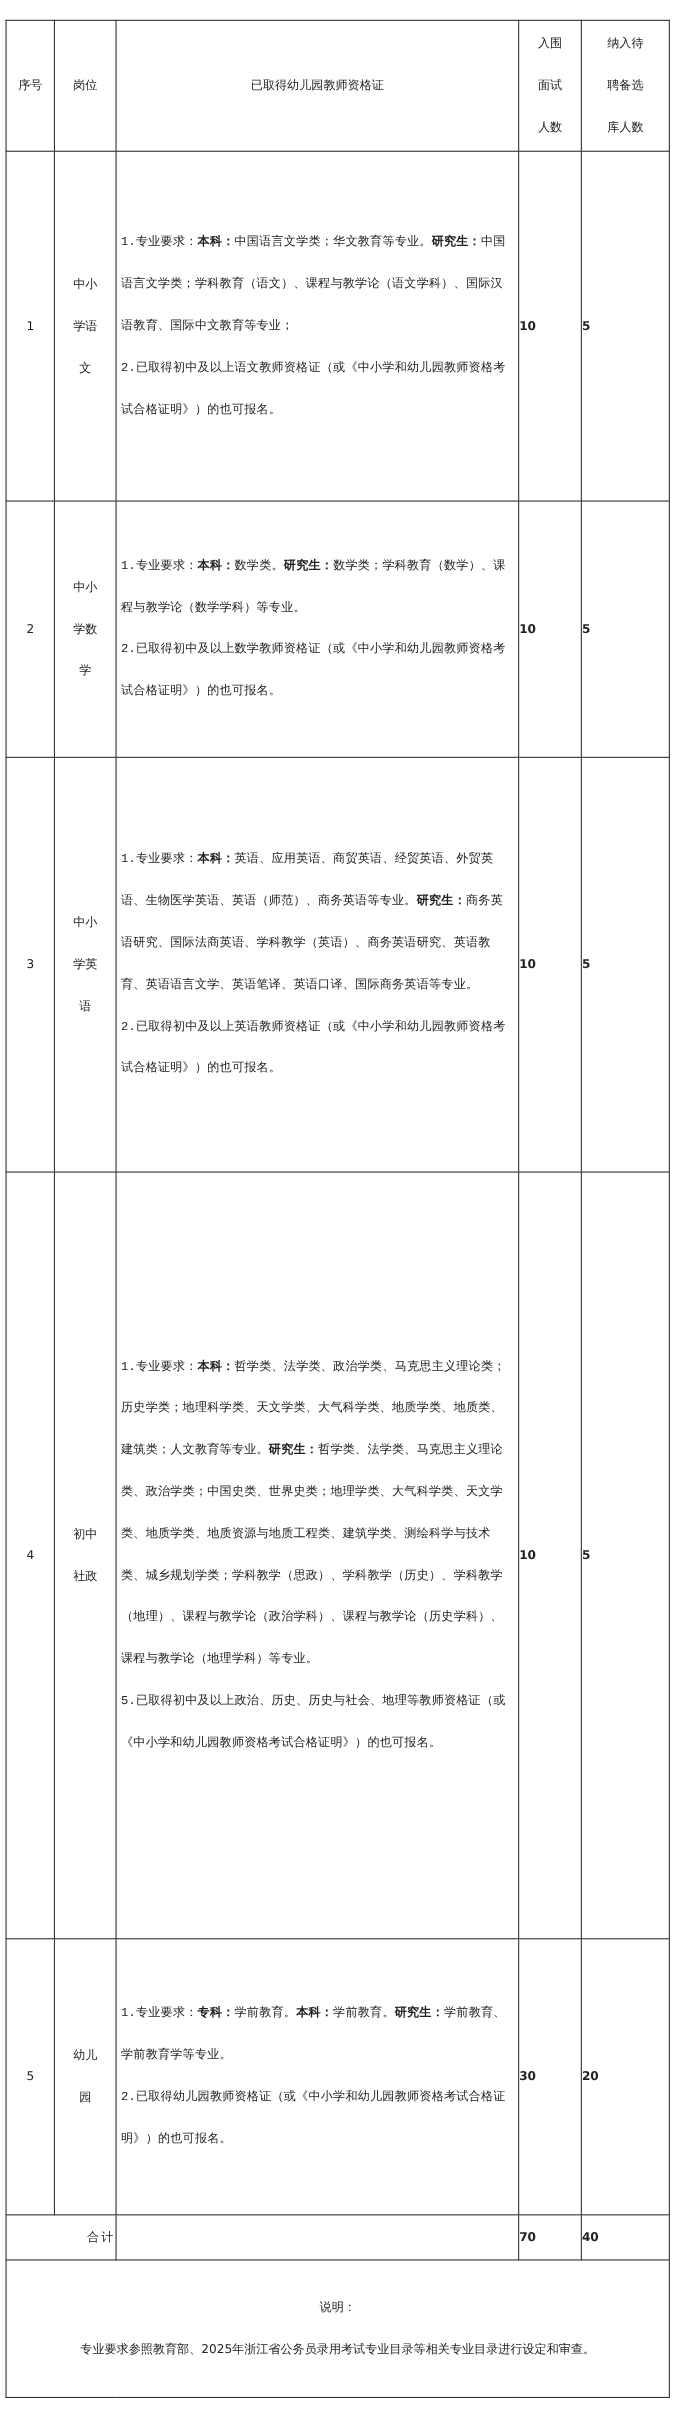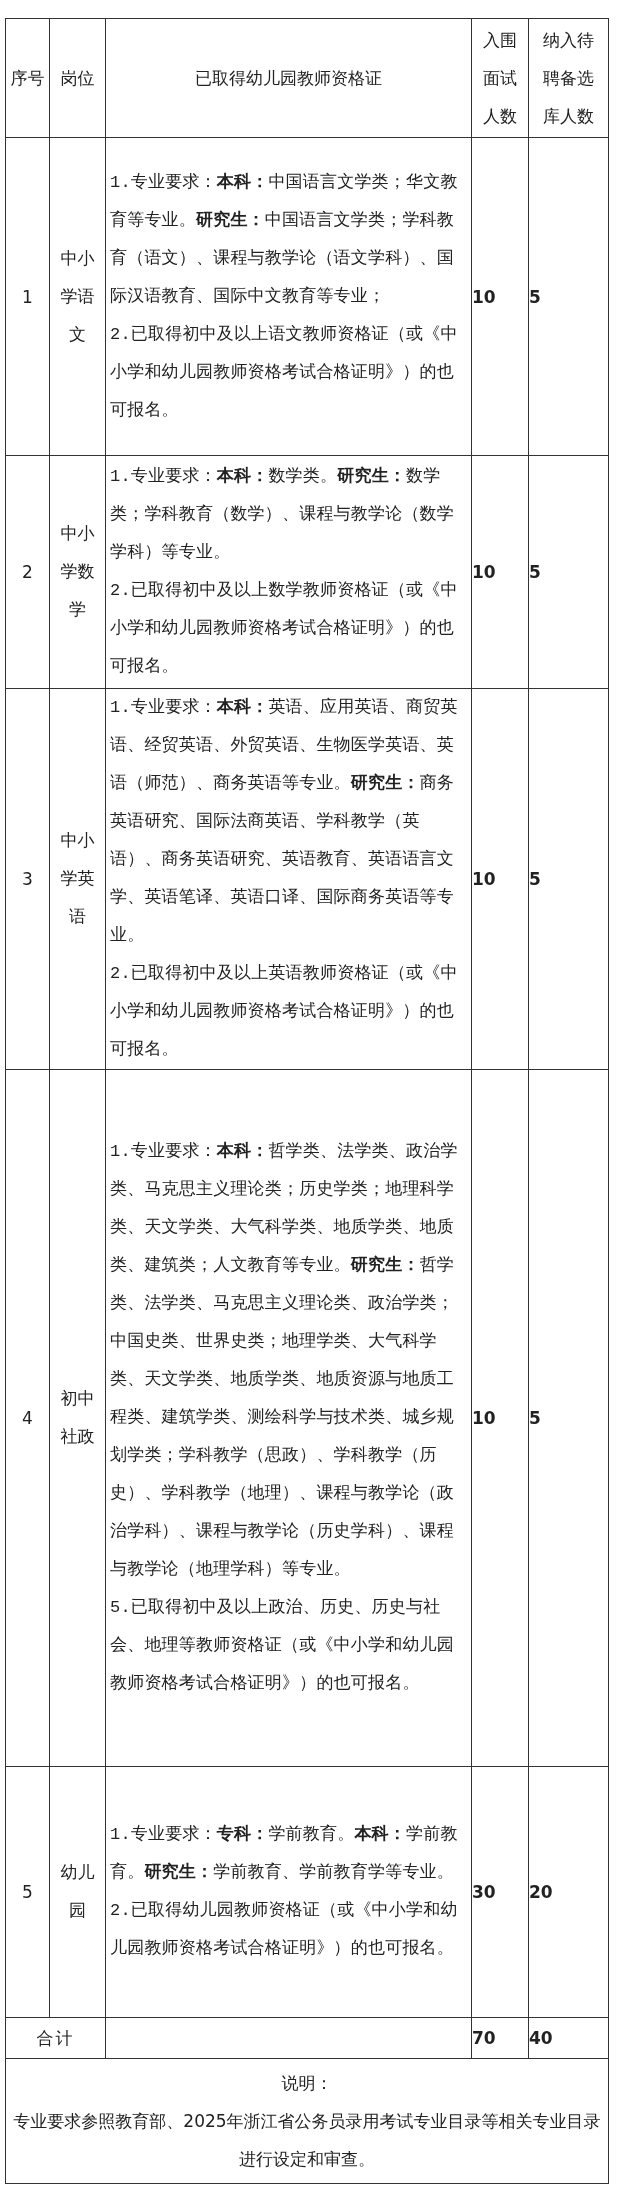--- a/index.html
+++ b/index.html
@@ -5,43 +5,43 @@
   html, body { margin: 0; padding: 0; background: #ffffff; }
   body { width: 621px; height: 2193px; position: relative; font-family: "DejaVu Sans", "Liberation Sans", sans-serif; color: #222; }
   table.main {
     position: absolute; left: 5px; top: 18px; width: 603px;
     border-collapse: collapse; table-layout: fixed;
   }
   table.main td {
     border: 1.5px solid #333;
     padding: 0;
     vertical-align: middle;
-    font-size: 17px;
+    font-size: 11px;
     line-height: 38px;
   }
   col.c-no { width: 44px; }
   col.c-pos { width: 56px; }
   col.c-req { width: 366px; }
   col.c-int { width: 57px; }
   col.c-res { width: 80px; }
   .center { text-align: center; }
   .hdr td { height: 118px; }
   .hdr .stack { line-height: 38px; }
   .req { padding: 0 4px 0 4px !important; text-align: left; letter-spacing: 0.2px; font-family: Liberation Mono, monospace; }
   .req b { font-weight: bold; }
   .num { font-weight: bold; font-size: 18px; text-align: left; }
-  .pos { text-align: center; line-height: 38px; padding: 0 6px !important; font-family: Liberation Serif, serif; }
+  .pos { text-align: center; line-height: 38px; padding: 0 6px !important; }
   .r1 td { height: 317px; }
   .r2 td { height: 232px; }
   .r3 td { height: 376px; }
   .r4 td { height: 696px; }
   .r5 td { height: 250px; }
   .rt td { height: 40px; }
   .notes td { height: 116px; vertical-align: top; padding: 4px 4px !important; line-height: 38px; font-size: 17px; text-align: center; }
-  .total-label { font-size: 18px; letter-spacing: 2px; }
+  .total-label { font-size: 18px; letter-spacing: 2px; text-align: right; }
 </style>
 </head>
 <body>
 
 <table class="main">
   <colgroup>
     <col class="c-no">
       <col class="c-pos">
       <col class="c-req">
       <col class="c-int">

